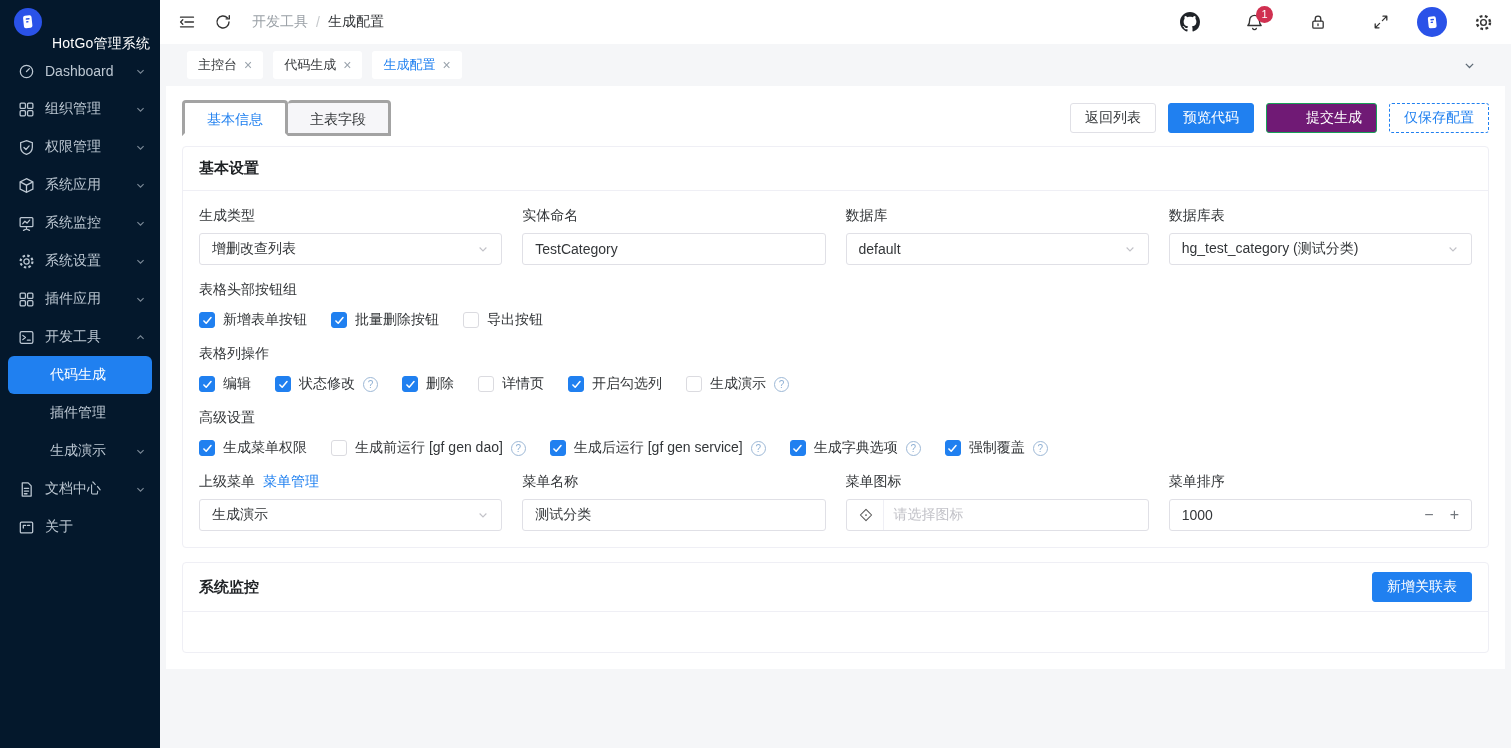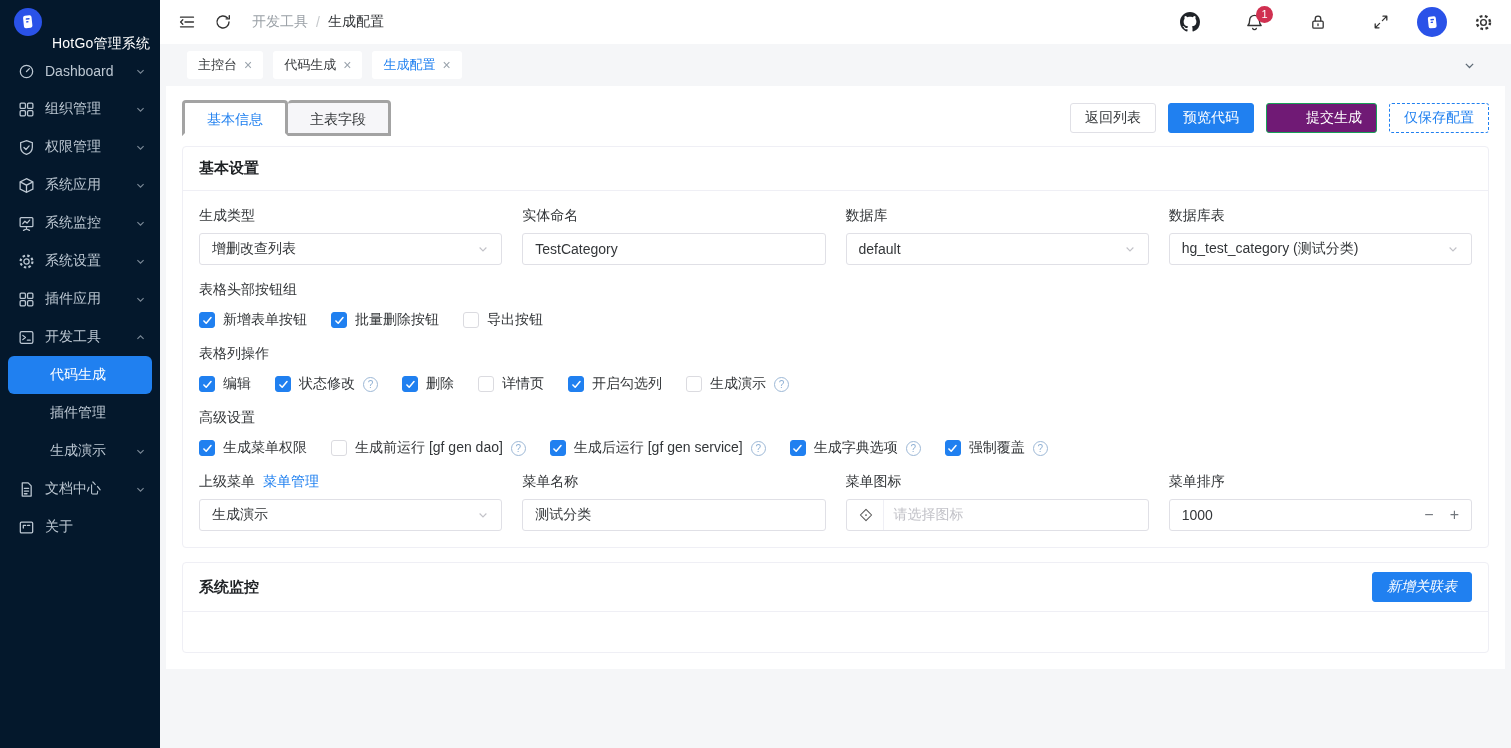--- a/index.html
+++ b/index.html
@@ -566,20 +566,20 @@
               </div>
             </div>
           </div>
 
         </div>
       </section>
 
       <section class="card" style="margin-top:14px;">
         <div class="rel-header">
           <span class="rel-title">系统监控</span>
-          <button class="btn primary" style="margin-left:auto;font-style:italic;">新增关联表</button>
+          <button class="btn primary" style="margin-left:auto;">新增关联表</button>
         </div>
         <div class="rel-body"></div>
       </section>
 
     </div>
   </div>
 </div>
 
 </body></html>

